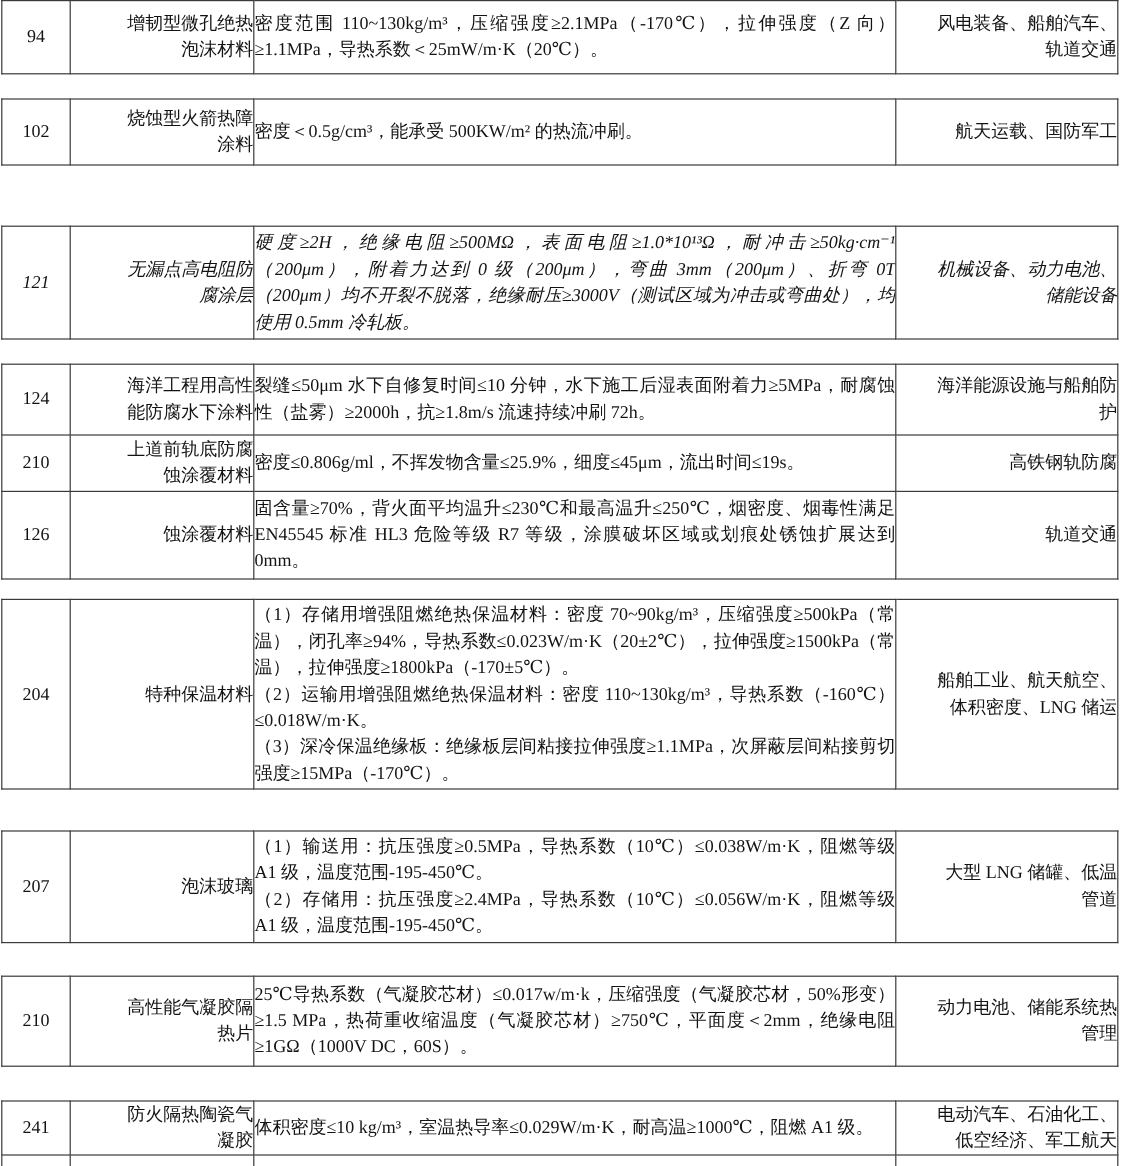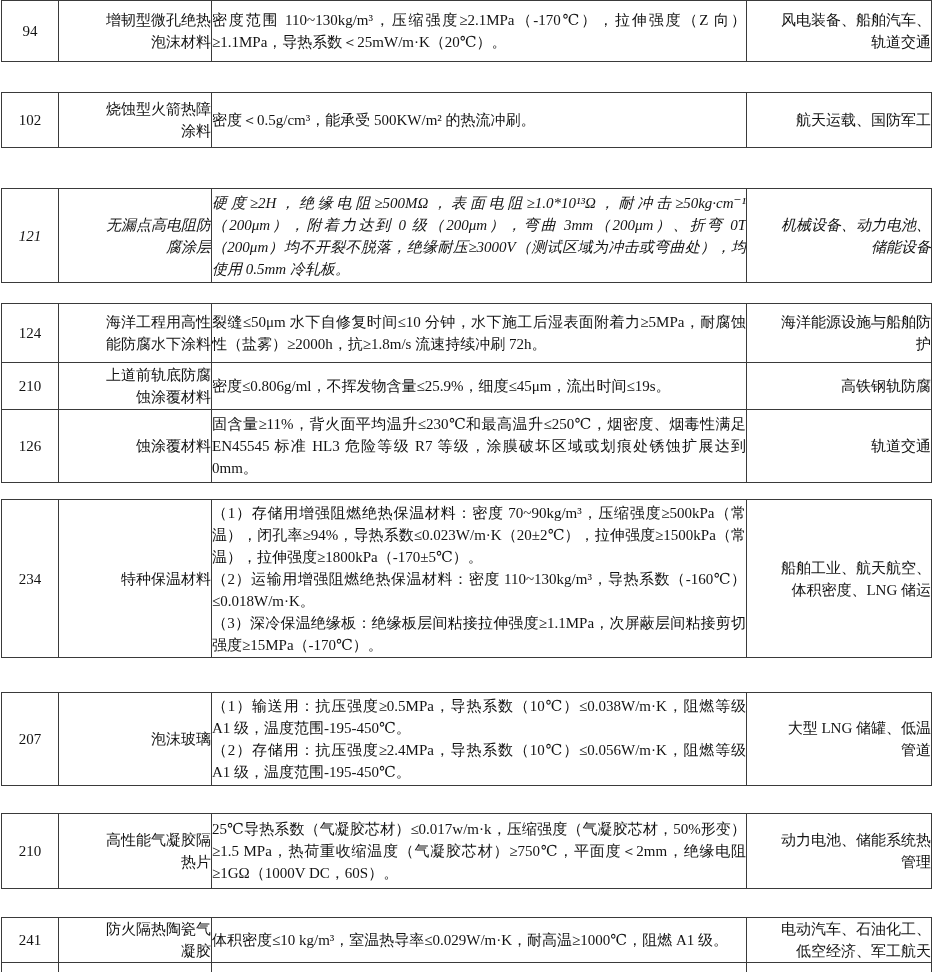--- a/index.html
+++ b/index.html
@@ -14,21 +14,21 @@
   }
   table.blk td {
     border:1px solid #3a3a3a; vertical-align:middle; overflow:hidden;
     font-size:15px; line-height:22px; padding:0;
   }
   td.id   { text-align:center; font-size:15.5px; }
   td.name { text-align:right; white-space:pre-line; padding:1px 5px; }
   td.spec { text-align:justify; white-space:pre-line; padding:2px 9px 2px 8px; }
   td.app  { text-align:right;  white-space:pre-line; padding:2px 8px; vertical-align:middle; }
   
-  .b1 { top:0; }    .b2 { top:92px; }  .b3 { top:188px; } .b4 { top:303px; }
+  .b1 { top:0; }    .b2 { top:82px; }  .b3 { top:188px; } .b4 { top:303px; }
   .b5 { top:499px; }.b6 { top:692px; } .b7 { top:813px; } .b8 { top:917px; }
   
   .h62 td { height:60px; } .h56 td { height:54px; } .h95 td { height:93px;font-style:italic; }
   .h60 td { height:58px; } .h48 td { height:46px; } .h74 td { height:72px; }
   .h159 td { height:157px; } .h94 td { height:92px; } .h76 td { height:74px; }
   .h46 td { height:44px; } .hcut td { height:14px; border-bottom:none; }
 </style>
 </head>
 <body>
 
@@ -107,36 +107,36 @@
   <tr class="h48">
     <td class="id">210</td>
     <td class="name">上道前轨底防腐
 蚀涂覆材料</td>
     <td class="spec">密度≤0.806g/ml，不挥发物含量≤25.9%，细度≤45μm，流出时间≤19s。</td>
     <td class="app">高铁钢轨防腐</td>
   </tr>
   <tr class="h74">
     <td class="id">126</td>
     <td class="name">蚀涂覆材料</td>
-    <td class="spec">固含量≥11%，背火面平均温升≤230℃和最高温升≤250℃，烟密度、烟毒性满足 EN45545 标准 HL3 危险等级 R7 等级，涂膜破坏区域或划痕处锈蚀扩展达到 0mm。</td>
+    <td class="spec">固含量≥70%，背火面平均温升≤230℃和最高温升≤250℃，烟密度、烟毒性满足 EN45545 标准 HL3 危险等级 R7 等级，涂膜破坏区域或划痕处锈蚀扩展达到 0mm。</td>
     <td class="app">轨道交通</td>
   </tr>
 </tbody>
   </table>
 
 <table class="blk b5 h159">
   <colgroup>
       <col style="width:57px">
       <col style="width:153px">
       <col style="width:535px">
       <col style="width:185px">
     </colgroup>
   <tbody>
       <tr>
-    <td class="id">234</td>
+    <td class="id">204</td>
     <td class="name">特种保温材料</td>
     <td class="spec">（1）存储用增强阻燃绝热保温材料：密度 70~90kg/m³，压缩强度≥500kPa（常温），闭孔率≥94%，导热系数≤0.023W/m·K（20±2℃），拉伸强度≥1500kPa（常温），拉伸强度≥1800kPa（-170±5℃）。
 （2）运输用增强阻燃绝热保温材料：密度 110~130kg/m³，导热系数（-160℃）≤0.018W/m·K。
 （3）深冷保温绝缘板：绝缘板层间粘接拉伸强度≥1.1MPa，次屏蔽层间粘接剪切强度≥15MPa（-170℃）。</td>
     <td class="app">船舶工业、航天航空、
 体积密度、LNG 储运</td>
   </tr>
 </tbody>
   </table>
 

